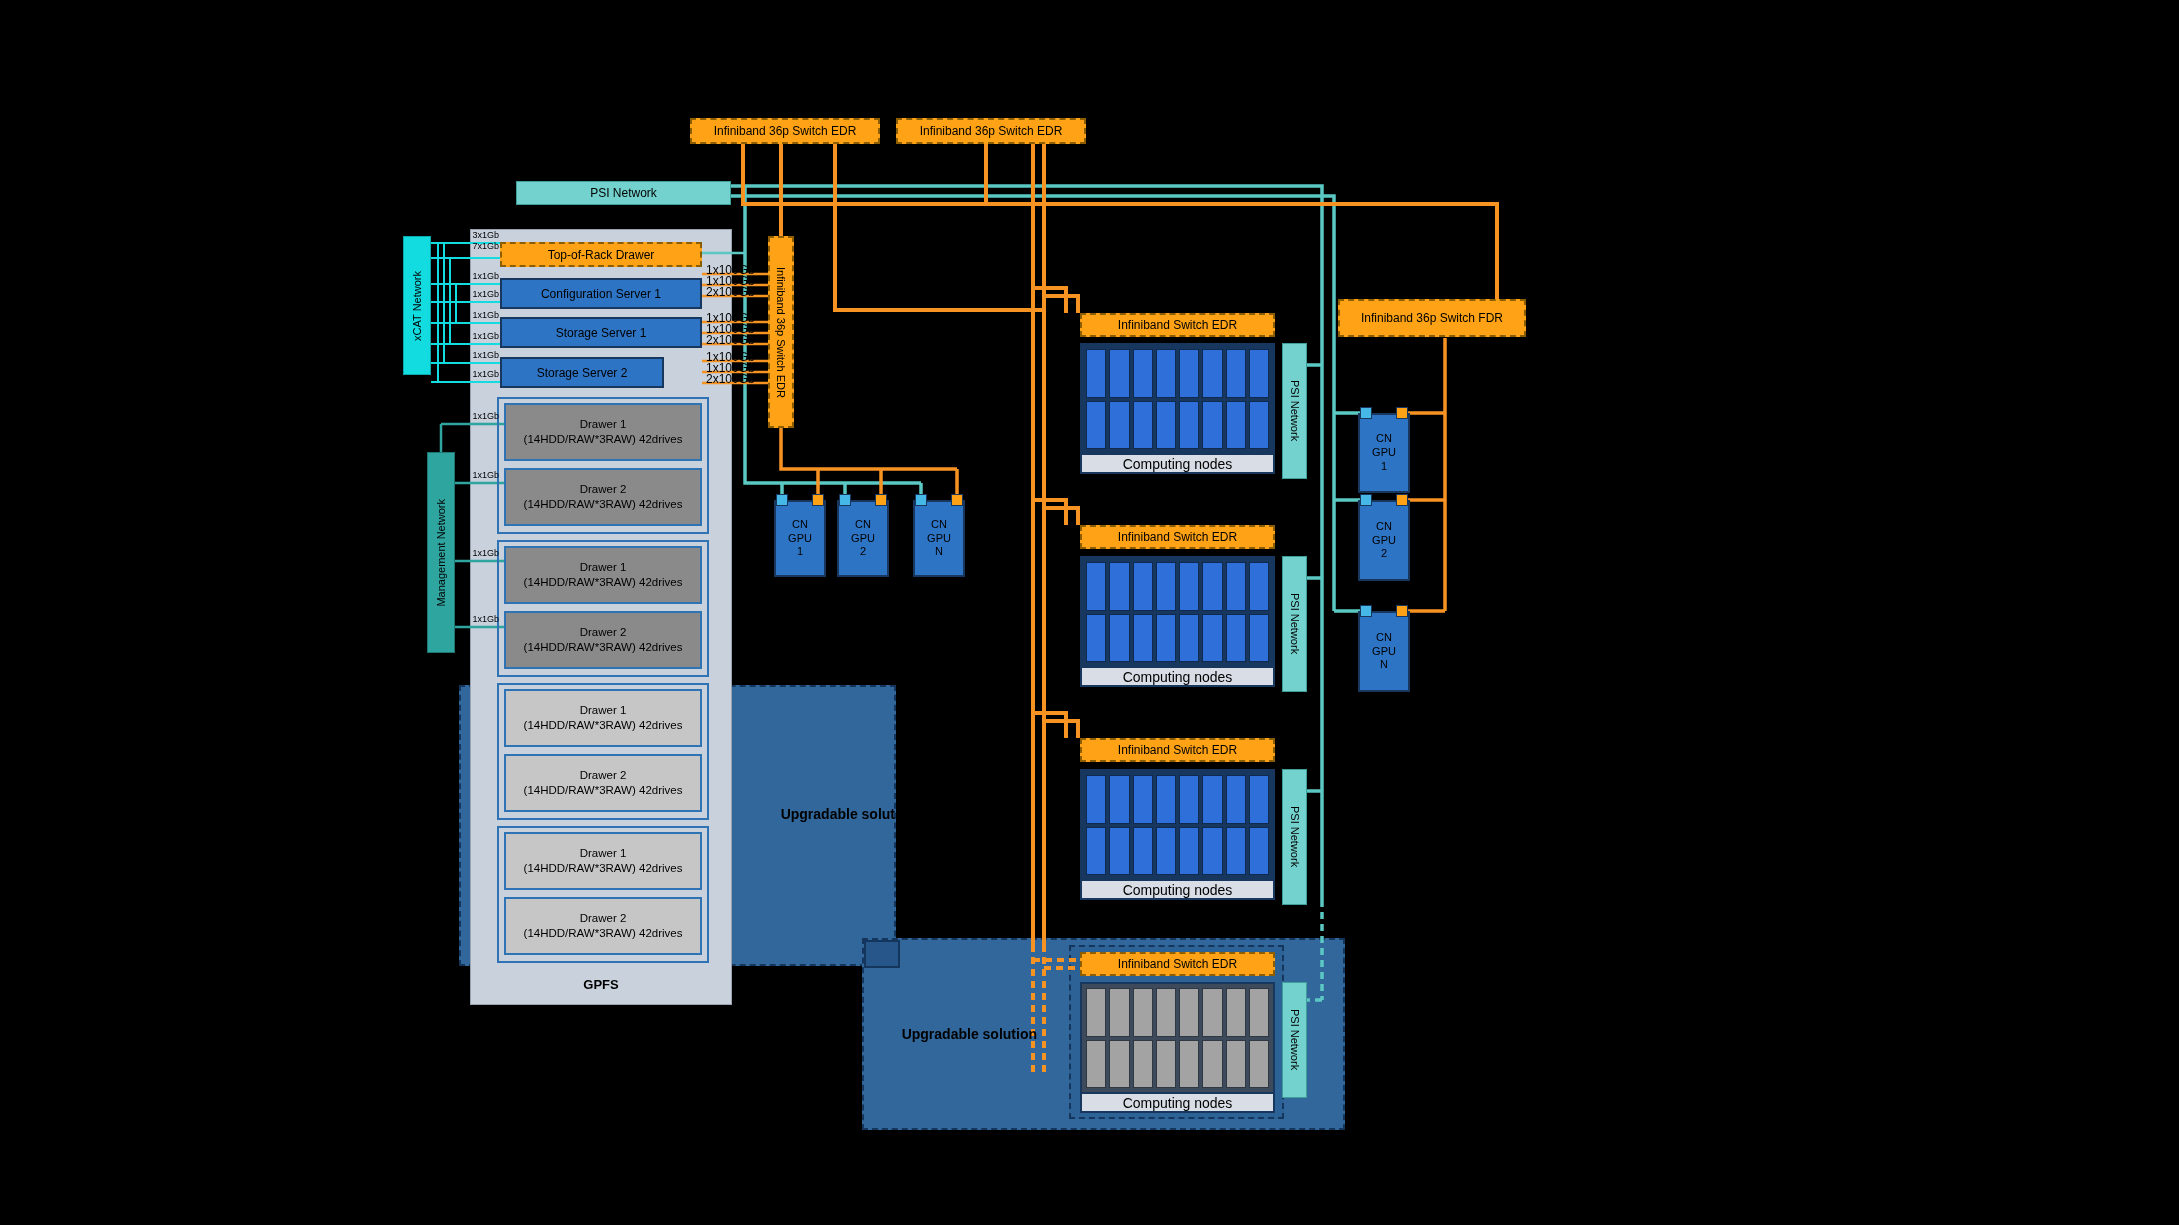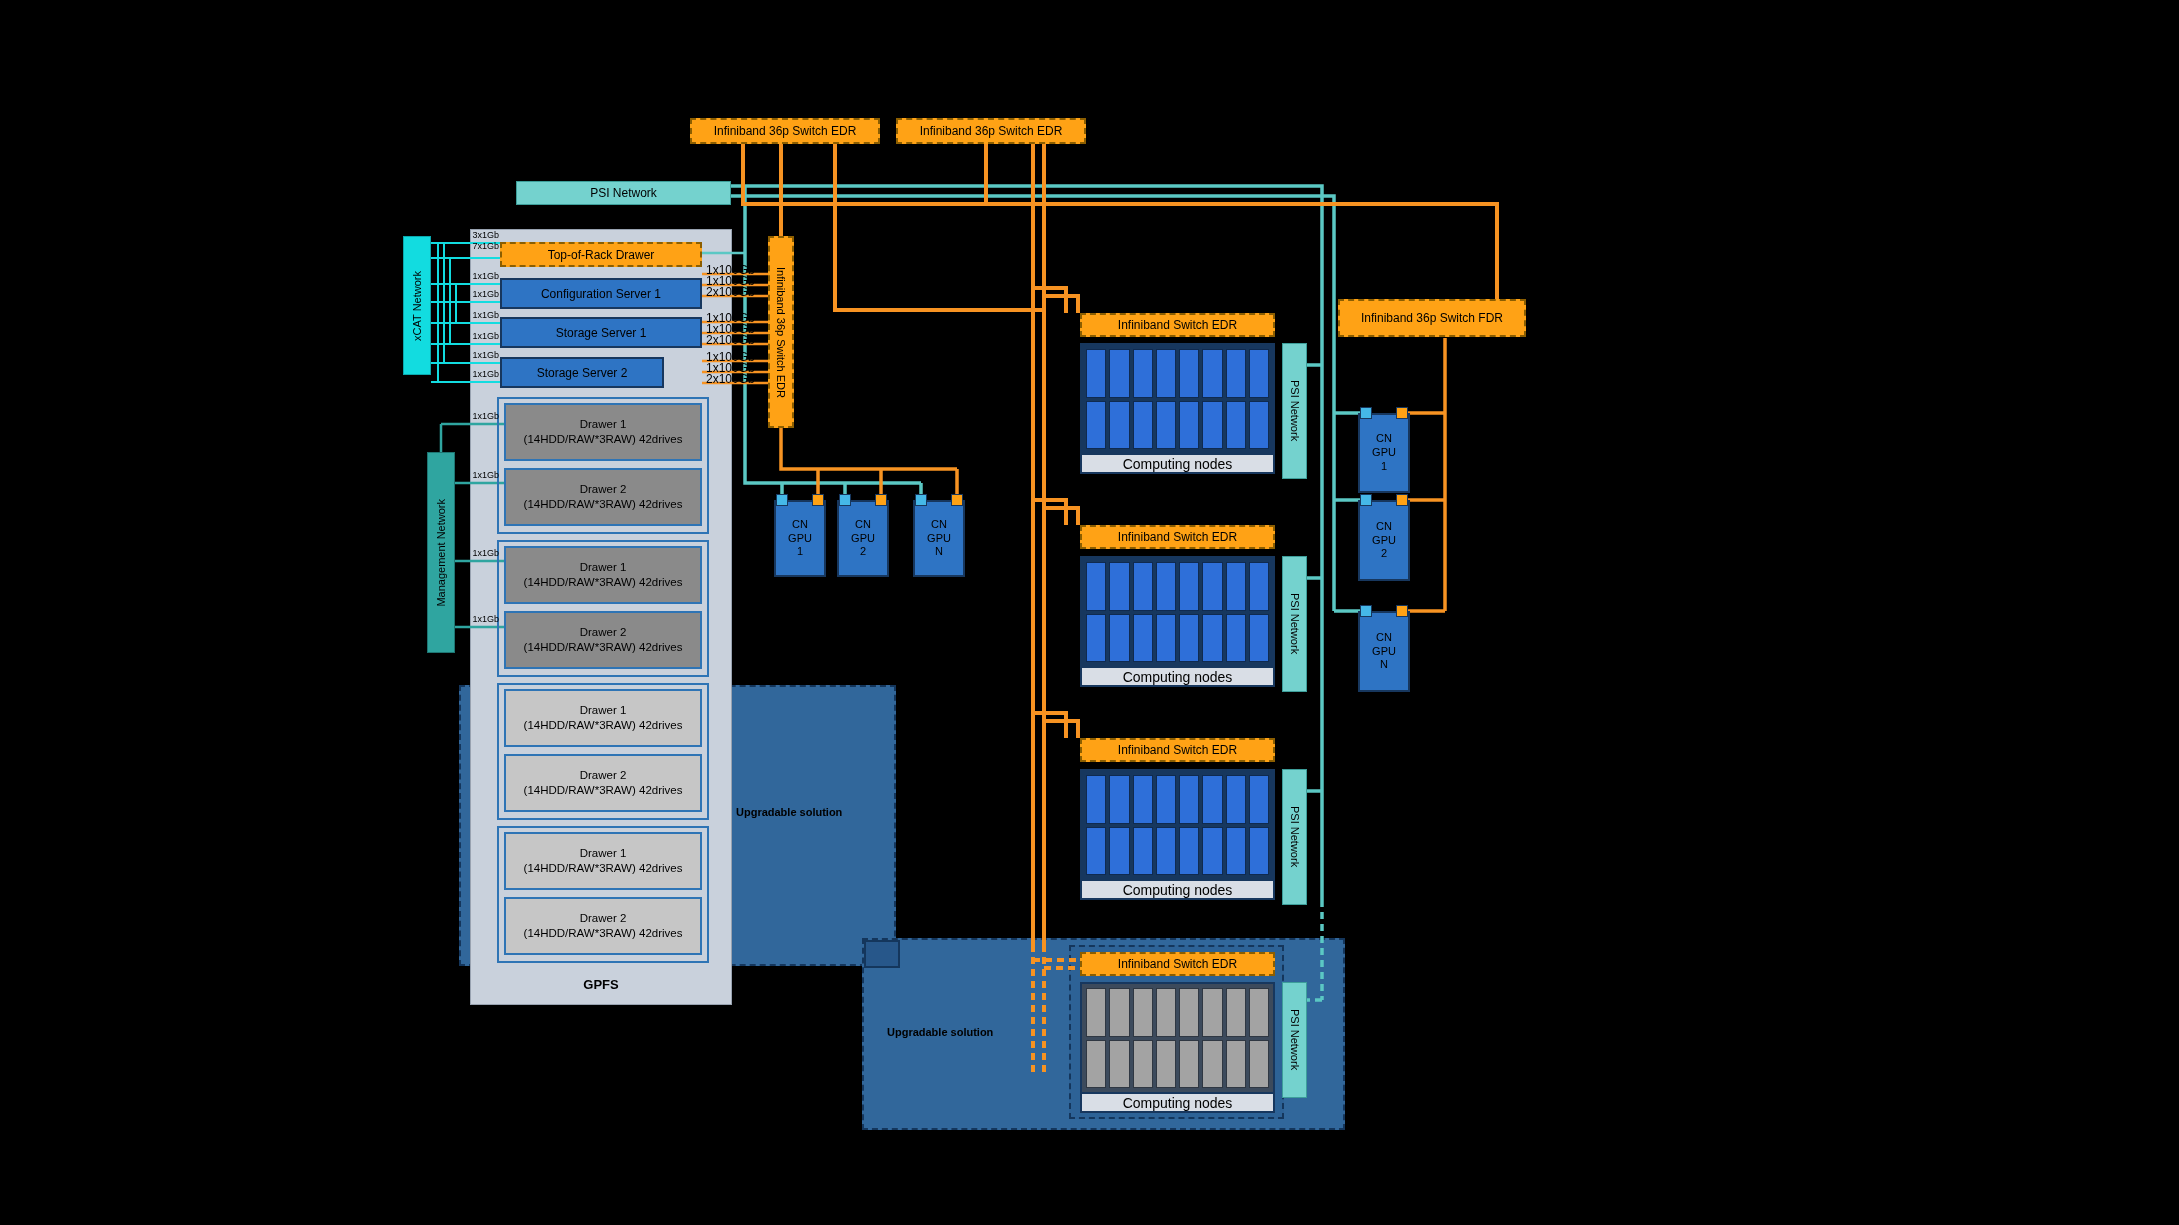--- a/index.html
+++ b/index.html
@@ -13,21 +13,21 @@
   .cyan-bar{background:var(--cyan);border:1px solid #0AA9AE;font-size:11px}
   .mgmt-bar{background:var(--mgmt);border:1px solid #1E7572;font-size:11px}
   .rack{background:var(--rack-bg);border:1px solid #98A2B0}
   .group{border:2px solid var(--drawer-border)}
   .drawer{border:2px solid var(--drawer-border);font-size:11.5px;line-height:1.3;flex-direction:column}
   .drawer.dark{background:var(--drawer-dark)}
   .drawer.light{background:var(--drawer-light)}
   .panel{background:var(--panel-blue);border:2px dashed var(--panel-border)}
   .panel-inner{background:var(--panel-inner);border:2px dashed var(--panel-border)}
   .notch{background:#27578A;border:2px solid var(--panel-border)}
-  .panel-label{font-size:11px;font-weight:700;text-align:left}
+  .panel-label{font-size:14px;font-weight:700;text-align:right}
   .nodes-box{display:flex;flex-direction:column;border:2px solid var(--blue-border)}
   .nodes-box.blue{background:var(--grid-bg)}
   .nodes-box.gray{background:var(--grid-bg-gray)}
   .node-grid{flex:1;display:grid;grid-template-columns:repeat(8,1fr);grid-template-rows:1fr 1fr;gap:3px;padding:4px}
   .nodes-box.blue .node-grid>div{background:var(--node-cell-blue);border:1px solid #0F2A50}
   .nodes-box.gray .node-grid>div{background:var(--node-cell-gray);border:1px solid #2F3742}
   .nodes-label{height:19px;background:var(--label-strip);border-top:2px solid var(--blue-border);display:flex;align-items:center;justify-content:center;font-size:14px}
   .psi-vbar{background:var(--teal-bar);border:1px solid #3D9E9A;display:flex;align-items:center;justify-content:center;font-size:11px}
   .vtext{writing-mode:vertical-rl}
   .vflip{writing-mode:vertical-rl;transform:rotate(180deg)}

